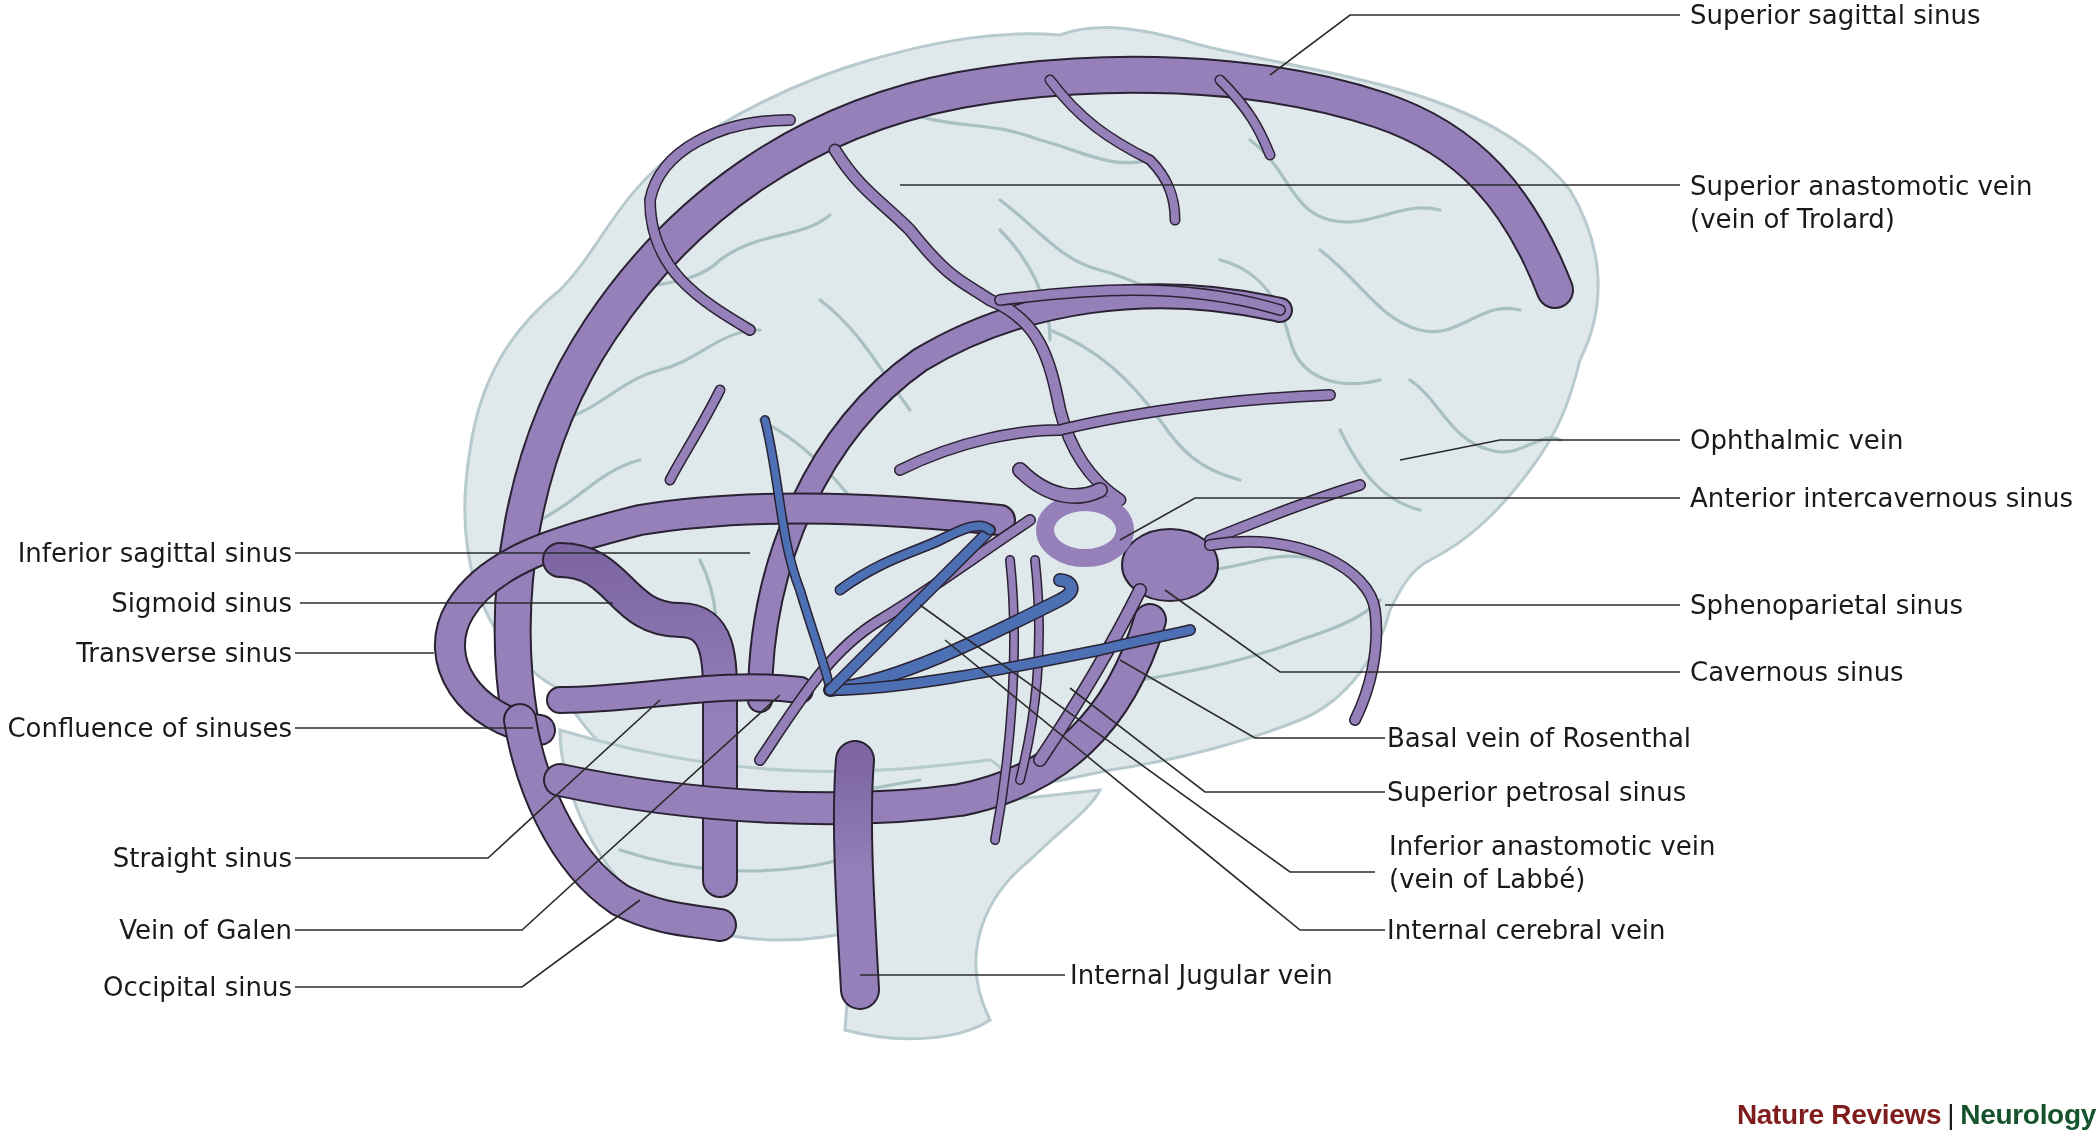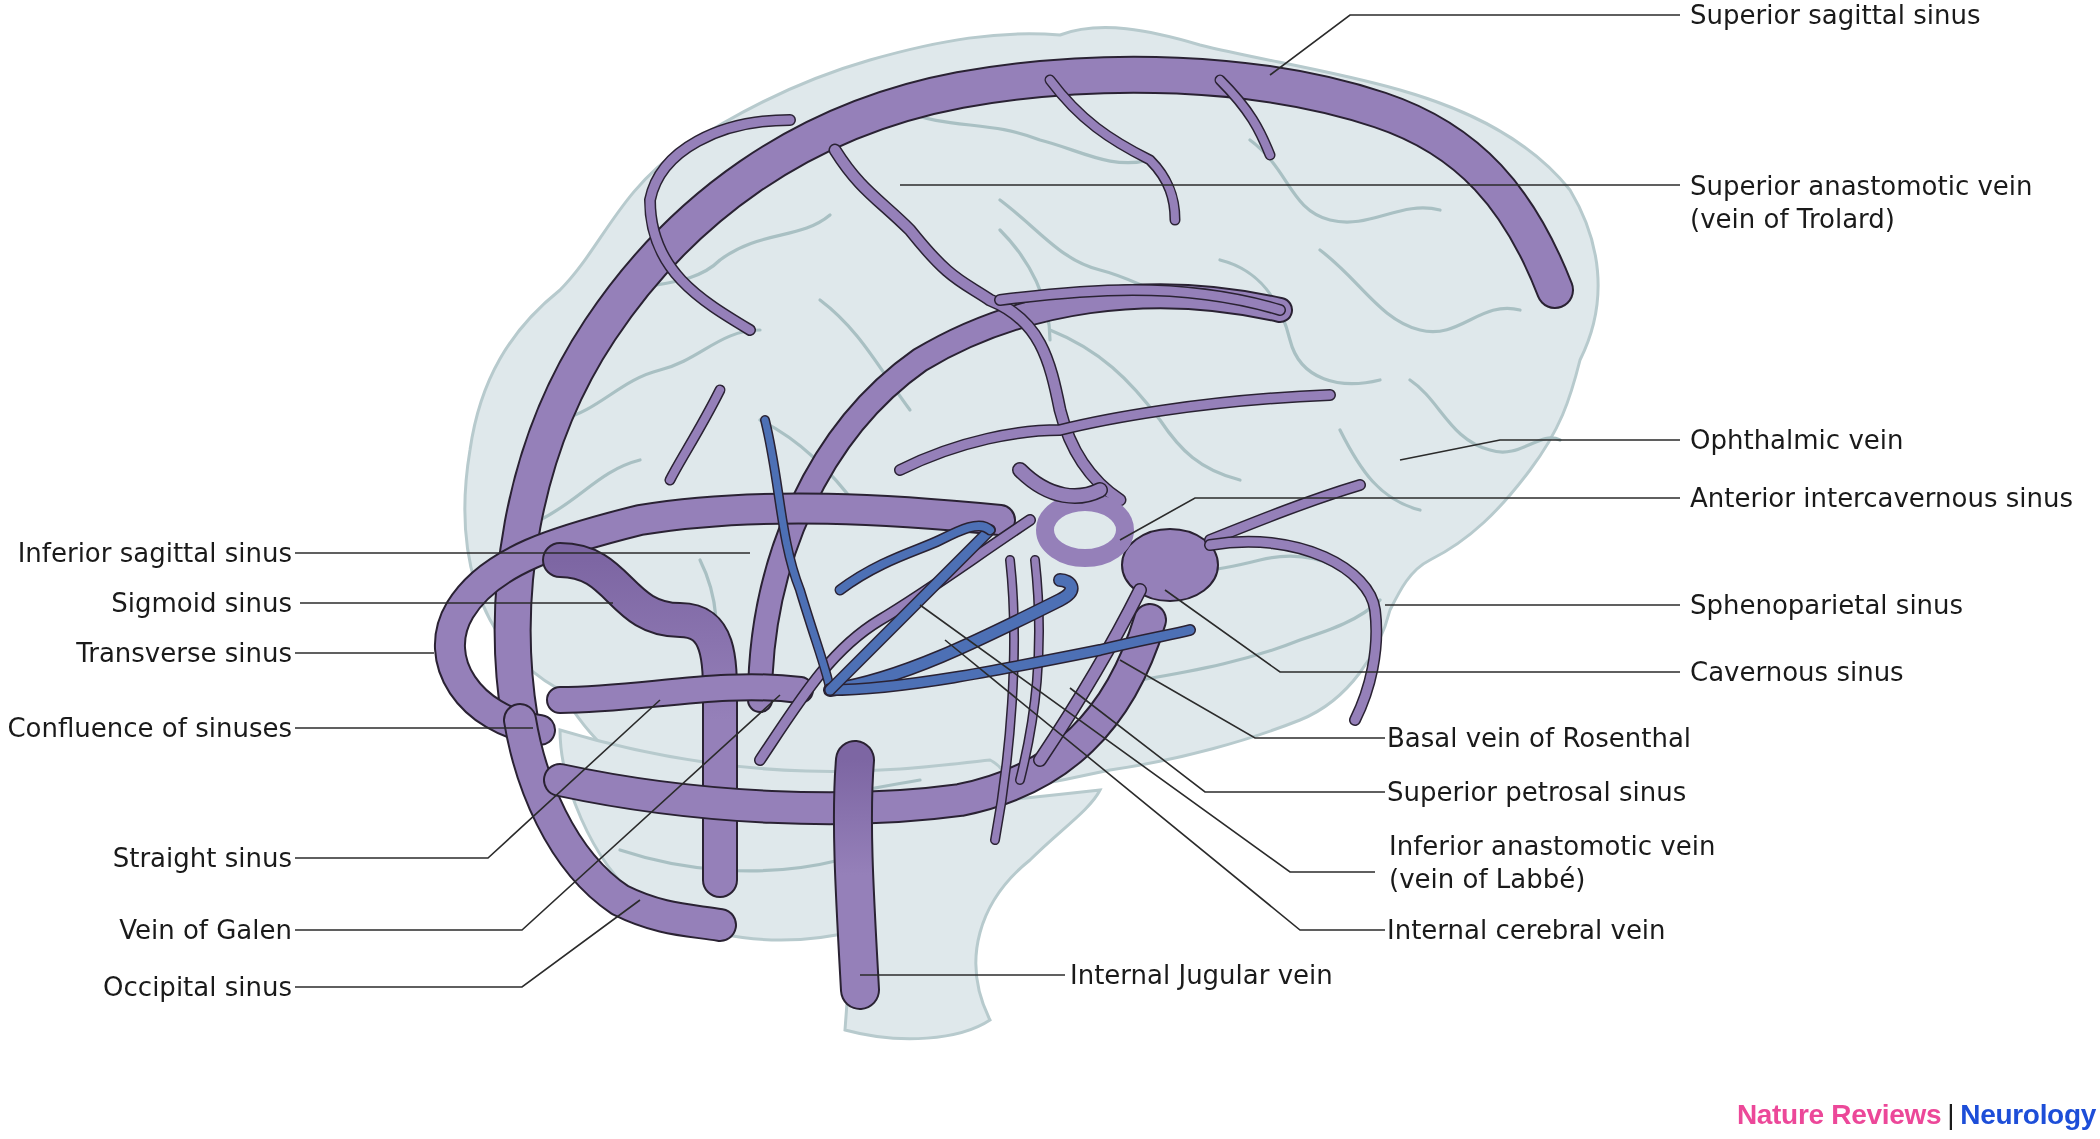--- a/index.html
+++ b/index.html
@@ -174,14 +174,14 @@
     <text x="292" y="612" text-anchor="end">Sigmoid sinus</text>
     <text x="292" y="662" text-anchor="end">Transverse sinus</text>
     <text x="292" y="737" text-anchor="end">Confluence of sinuses</text>
     <text x="292" y="867" text-anchor="end">Straight sinus</text>
     <text x="292" y="939" text-anchor="end">Vein of Galen</text>
     <text x="292" y="996" text-anchor="end">Occipital sinus</text>
   </g>
 </svg>
 
 <div class="footer">
-  <span style="color:#ec4899">Nature Reviews</span><span class="sep">|</span><span style="color:#1d4ed8">Neurology</span>
+  <span style="color:#7f1d1d">Nature Reviews</span><span class="sep">|</span><span style="color:#14532d">Neurology</span>
 </div>
 
 </body></html>

